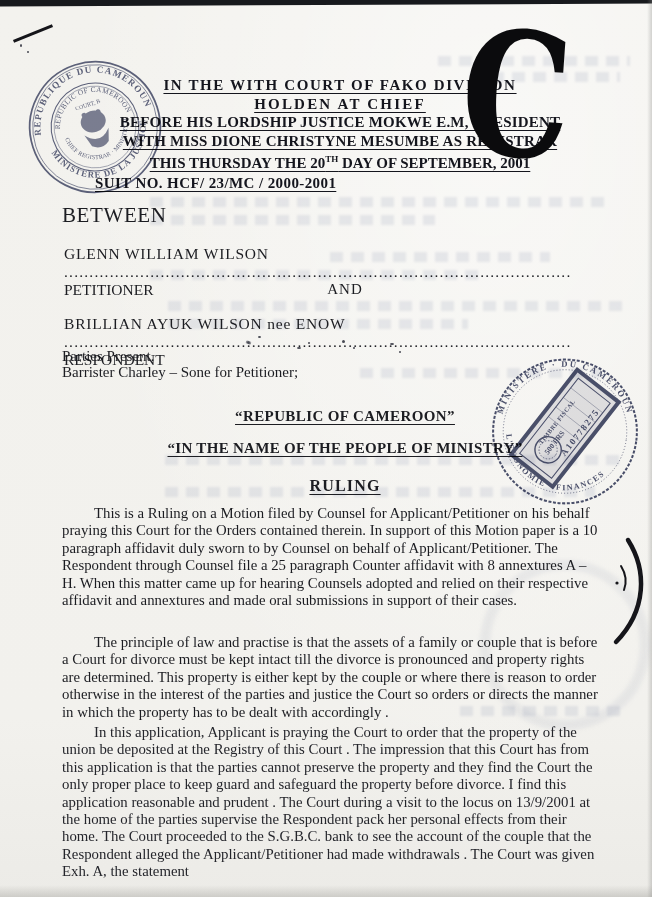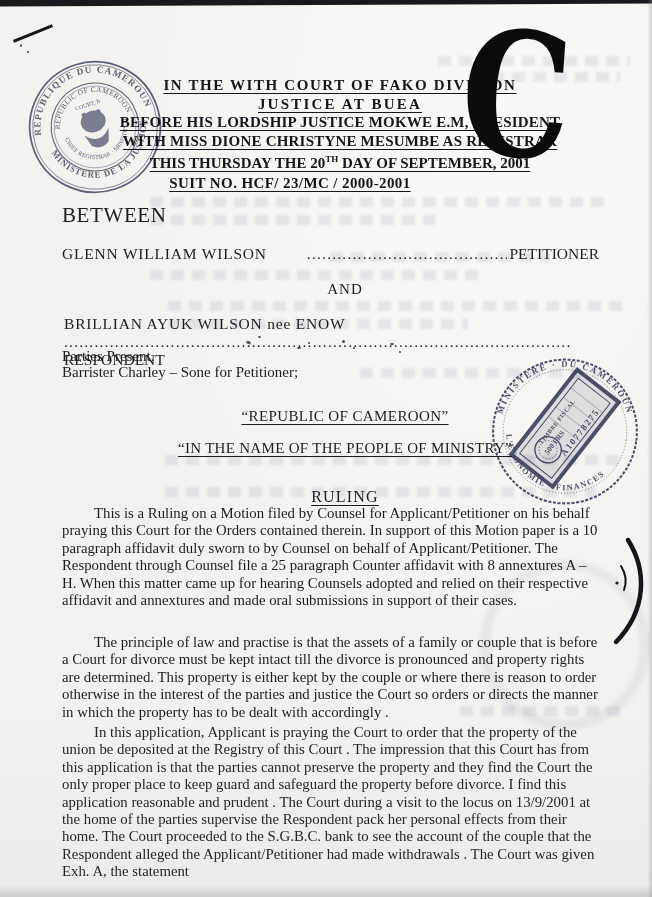--- a/index.html
+++ b/index.html
@@ -18,36 +18,36 @@
   .ghost { position:absolute; height:10px; filter:blur(1.1px); opacity:.5; z-index:1;
     background:repeating-linear-gradient(90deg, rgba(125,135,165,.30) 0 13px, rgba(125,135,165,0) 13px 21px); }
   .ghost-ring { position:absolute; border:10px solid rgba(120,130,160,.10); border-radius:50%; filter:blur(2px); z-index:1; }
   
   .header-block { position:absolute; left:95px; top:76px; width:490px; text-align:center;
     font-weight:bold; font-size:15px; color:#14151d; line-height:18.6px; z-index:2; }
   .hl { text-decoration:underline; text-decoration-thickness:1.4px; text-underline-offset:3px; }
   .h-line1 { letter-spacing:1.6px; }
   .h-line2 { letter-spacing:2.2px; }
   .h-line3, .h-line4 { letter-spacing:.2px; }
-  .h-suit { text-align:center; padding-right:100px; letter-spacing:.4px; margin-top:1px; }
+  .h-suit { text-align:left; padding-right:100px; letter-spacing:.4px; margin-top:1px; }
   sup { font-size:9px;text-align:right; }
   
   .between { position:absolute; left:62px; top:203px; font-size:21px; letter-spacing:.6px; z-index:2; }
   .party-row { position:absolute; left:62px; width:537px; display:flex; align-items:baseline; font-size:15.5px; z-index:2; }
   .party-row .pname { letter-spacing:.8px; white-space:nowrap; }
   .party-row .dots { flex:1; overflow:hidden; white-space:nowrap; letter-spacing:1.2px; margin:0 2px; }
-  .row-pet { top:245px; } .row-pet .pname { padding-right:38px; }
+  .row-pet { top:245px;flex-direction:column; } .row-pet .pname { padding-right:38px; }
   .row-res { top:315px;flex-direction:column; }
   .and-line { position:absolute; left:40px; top:281px; width:610px; text-align:center; font-size:15px; letter-spacing:1px; z-index:2; }
   .present { position:absolute; left:62px; top:348px; font-size:15px; line-height:16.4px; z-index:2; }
   
-  .chead { position:absolute; left:40px; width:610px; text-align:center; font-weight:normal; font-size:15px; z-index:2; }
+  .chead { position:absolute; left:40px; width:610px; text-align:center; font-weight:bold; font-size:15px; z-index:2; }
   .republic { top:408px; letter-spacing:.4px; }
   .inname  { top:440px; letter-spacing:.3px; }
-  .ruling  { top:488px; font-size:16px; letter-spacing:1.2px; }
+  .ruling  { top:477px; font-size:16px; letter-spacing:1.2px; }
   
   .para { position:absolute; left:62px; width:538px; font-size:14.8px; line-height:17.4px;
     text-indent:32px; z-index:2; color:#1b1c21; }
   .p1 { top:505px; } .p2 { top:634px; } .p3 { top:724px; }
   .p3 { color:#24252b; }
   
   .big-c { position:absolute; left:468px; top:6px; font-family:"DejaVu Serif", serif; font-weight:bold;
     font-size:172px; line-height:1; color:#0b0b0d; transform:rotate(4deg) scaleX(.80); transform-origin:top left; z-index:3; }
   .pen-slash { position:absolute; left:12px; top:32px; width:42px; border-top:3.5px solid #15151a; transform:rotate(-22deg); z-index:3; }
   .speck { position:absolute; background:#2b2d39; border-radius:50%; filter:blur(.5px); opacity:.85; z-index:3; }
@@ -113,21 +113,21 @@
       </text>
       <text font-size="6.2" letter-spacing=".2" fill="#4a5070" stroke="none">
         <textPath href="#sIB" startOffset="2%">CHIEF REGISTRAR · MINISTRY OF JUSTICE</textPath>
       </text>
       <text x="75" y="53" font-size="6" text-anchor="middle" fill="#4a5070" stroke="none">COURT, B</text>
     </g>
   </svg>
 
   <div class="header-block">
     <div class="h-line1"><span class="hl">IN  THE  WITH  COURT  OF  FAKO  DIVISION</span></div>
-    <div class="h-line2"><span class="hl">JUSTICE  AT  BUEA</span></div>
+    <div class="h-line2"><span class="hl">HOLDEN  AT  CHIEF</span></div>
     <div class="h-line3"><span class="hl">BEFORE HIS LORDSHIP JUSTICE MOKWE E.M, PRESIDENT</span></div>
     <div class="h-line4"><span class="hl">WITH MISS DIONE CHRISTYNE MESUMBE AS REGISTRAR</span></div>
     <div class="h-line5"><span class="hl"><span>THIS THURSDAY THE 20</span><sup>TH</sup><span> DAY OF SEPTEMBER, 2001</span></span></div>
     <div class="h-suit"><span class="hl">SUIT  NO.   HCF/ 23/MC / 2000-2001</span></div>
   </div>
 
   <div class="between">BETWEEN</div>
 
   <div class="party-row row-pet">
     <span class="pname">GLENN  WILLIAM  WILSON</span>

